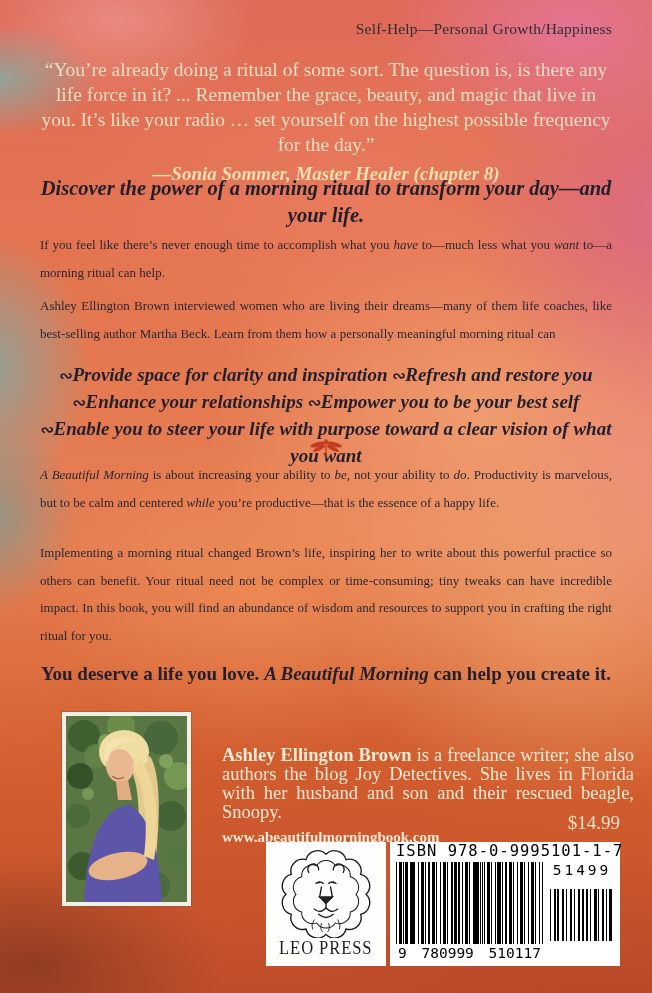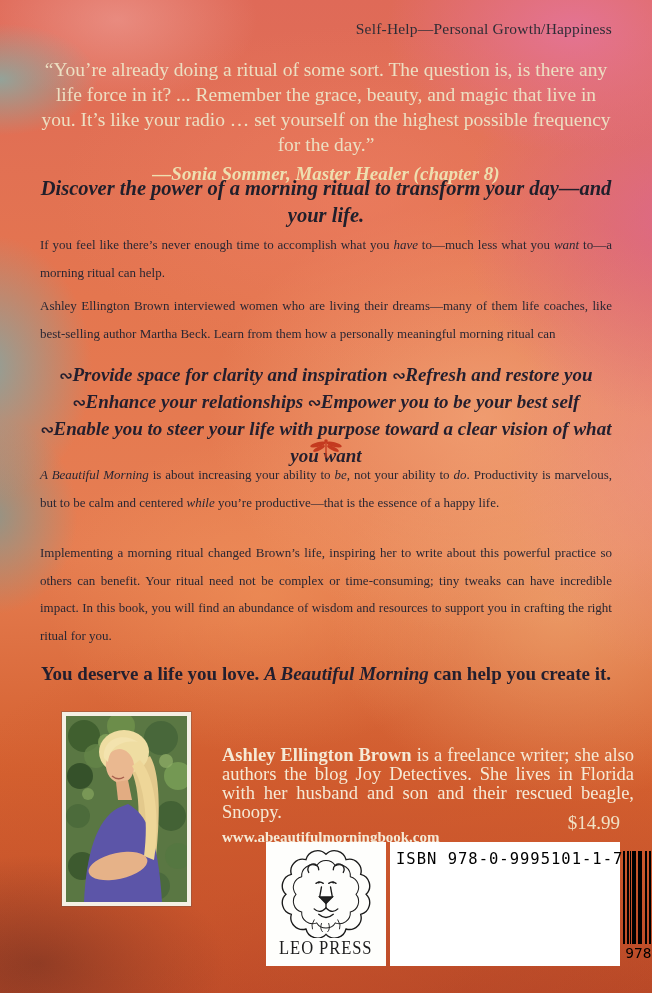--- a/index.html
+++ b/index.html
@@ -42,21 +42,21 @@
   .s-orn{font-family:"DejaVu Sans",sans-serif;font-weight:700;font-style:normal;font-size:.85em;letter-spacing:-.5px;}
   
   .photo{position:absolute;left:62px;top:712px;width:121px;height:186px;border:4px solid #f4efe4;box-shadow:0 0 0 1px rgba(110,80,70,.35);}
   .bio{position:absolute;left:222px;top:714px;width:412px;font-size:18.5px;line-height:19px;color:#f5ead6;text-align:justify;margin-top:32px;}
   .website{margin-top:6px;font-weight:700;text-align:left;font-size:15px;color:#f5ead6;}
   .price{position:absolute;right:32px;top:812px;font-size:19px;color:#f0e2c6;}
   
   .leo-box{position:absolute;left:266px;top:842px;width:120px;height:124px;background:#fefefc;display:flex;flex-direction:column;align-items:center;justify-content:space-between;padding:5px 2px 7px;box-sizing:border-box;}
   .leo-name{font-family:"Liberation Serif",serif;font-size:18px;letter-spacing:1px;color:#1d1d1d;transform:scaleX(.92);white-space:nowrap;}
   
-  .barcode-box{position:absolute;left:390px;top:842px;width:230px;height:124px;background:#ffffff;box-sizing:border-box;padding:8px 6px 5px;display:flex;font-family:"DejaVu Sans Mono",monospace;color:#000;}
+  .barcode-box{position:absolute;left:390px;top:842px;width:230px;height:124px;background:#ffffff;box-sizing:border-box;padding:0 6px 5px;display:flex;flex-direction:column;font-family:"DejaVu Sans Mono",monospace;color:#000;}
   .isbn-line{font-size:15.5px;letter-spacing:1px;text-align:center;white-space:nowrap;height:19px;}
   .bars-row{display:flex;flex:1;gap:7px;margin-top:1px;}
   .main-col{flex:1;display:flex;flex-direction:column;}
   .bars-main{flex:1;
     background-image:
       repeating-linear-gradient(90deg,#000 0 1.5px,transparent 1.5px 3.5px,#000 3.5px 6px,transparent 6px 7px,#000 7px 8px,transparent 8px 11px),
       repeating-linear-gradient(90deg,transparent 0 9px,#000 9px 11px,transparent 11px 17px,#000 17px 18px,transparent 18px 23px);}
   .digits-row{height:17px;display:flex;justify-content:space-between;align-items:flex-end;font-size:14.5px;padding:0 2px;}
   .addon-col{width:64px;display:flex;flex-direction:column;gap:10px;}
   .addon-num{height:17px;font-size:14.5px;letter-spacing:3px;text-align:center;}

